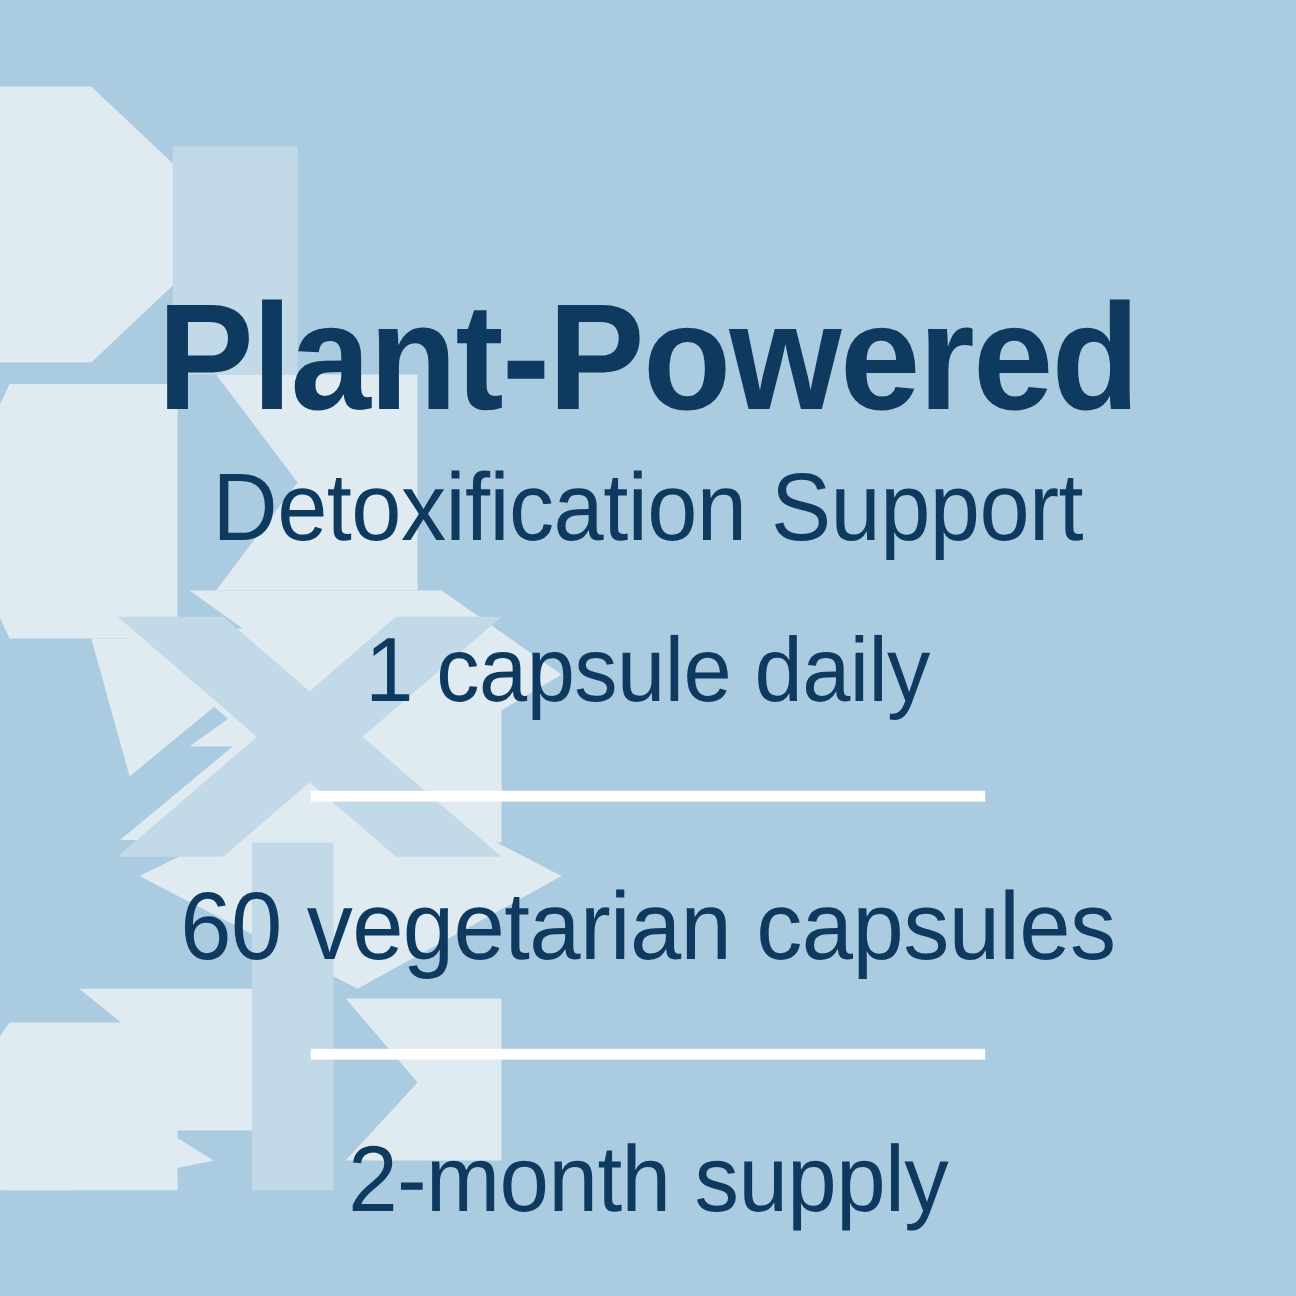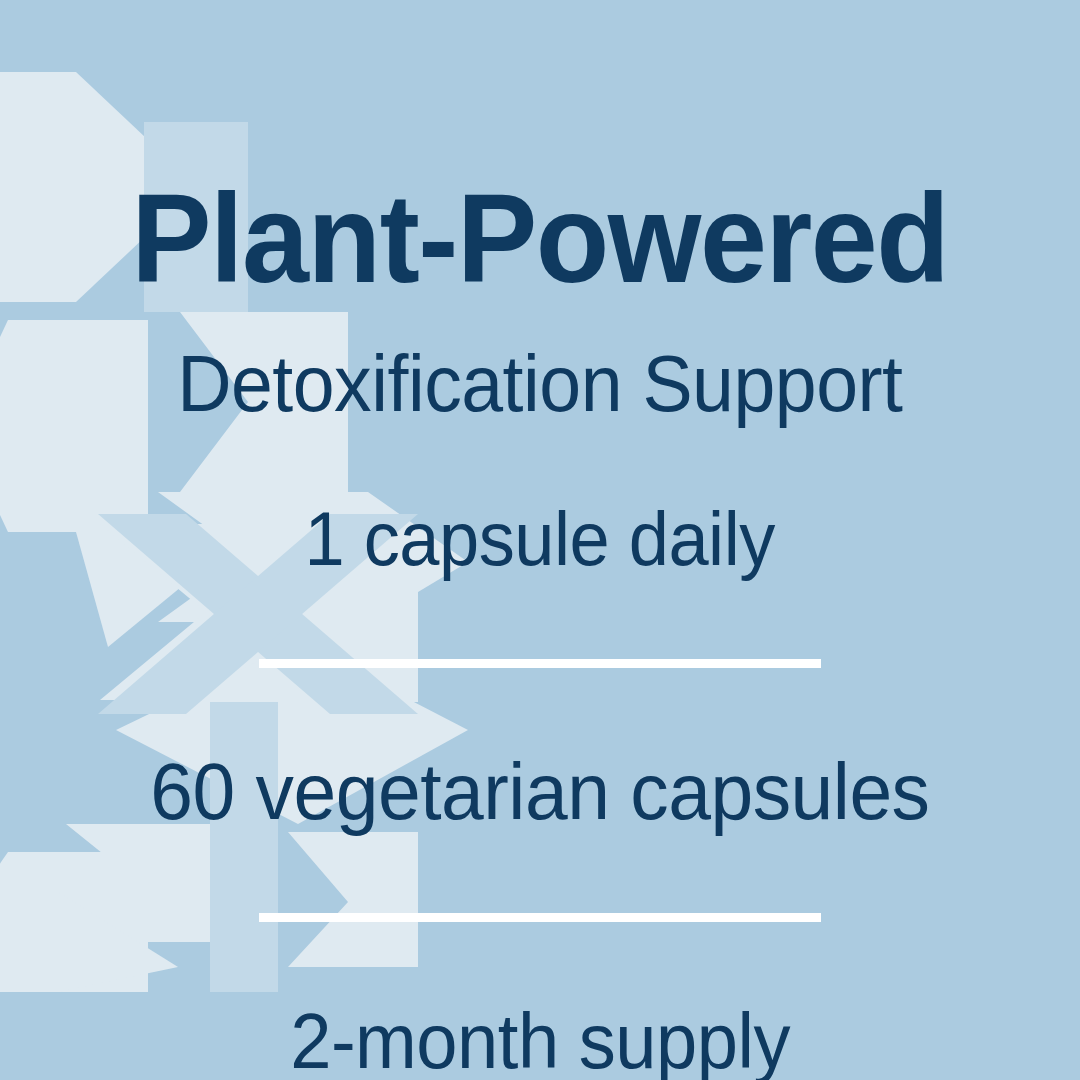--- a/index.html
+++ b/index.html
@@ -37,21 +37,21 @@
   #content {
     position: absolute;
     left: 0;
     top: 0;
     width: 1080px;
     height: 1080px;
     z-index: 2;
     display: flex;
     flex-direction: column;
     align-items: center;
-    justify-content: space-between;
+    justify-content: center;
   }
 
   .headline {
     color: #0f3a60;
     font-size: 126px;
     font-weight: 700;
     line-height: 1;
     letter-spacing: -1.5px;
     margin-top: 176px;
     transform: scaleX(0.955);

